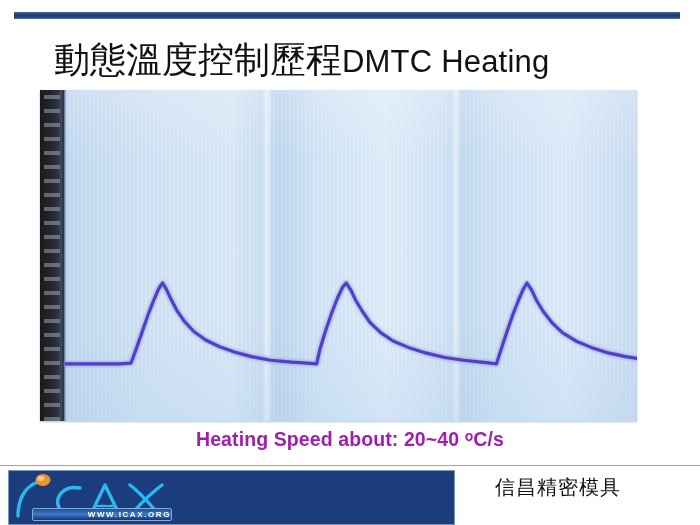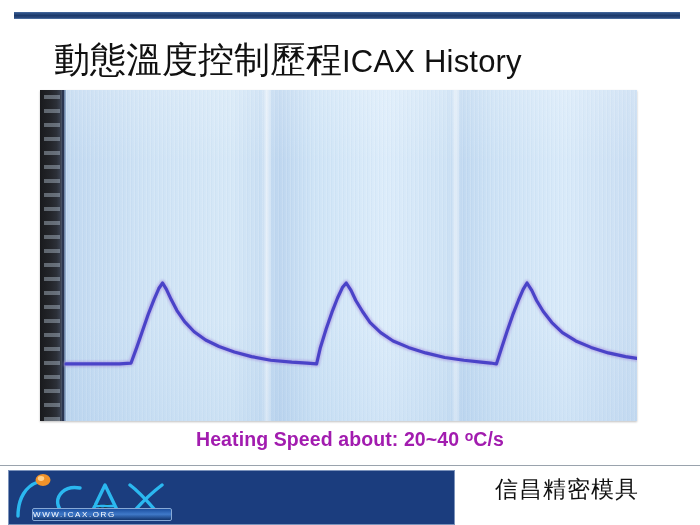--- a/index.html
+++ b/index.html
@@ -211,21 +211,21 @@
     font-weight: bold;
     letter-spacing: 0.3px;
     white-space: nowrap;
   }
   .footer-right {
     position: absolute;
     left: 495px;
     top: 474px;
     color: #111111;
     font-family: Liberation Serif, serif;
-    font-size: 23px;
+    font-size: 20px;
     letter-spacing: 1px;
     white-space: nowrap;
   }
 
   
   .logo {
     position: absolute;
     left: 12px;
     top: 472px;
     width: 170px;
@@ -236,33 +236,33 @@
     left: 20px;
     top: 36px;
     width: 140px;
     height: 13px;
     background: linear-gradient(to bottom, #1b4fa0 0%, #3f79c9 48%, #12356e 100%);
     border: 1px solid #87a9d6;
     border-radius: 2px;
     box-sizing: border-box;
     color: #ffffff;
     font-size: 8px;
-    font-weight: normal;
+    font-weight: bold;
     letter-spacing: 1.6px;
-    text-align: left;
+    text-align: right;
     line-height: 11px;
   }
 </style>
 </head>
 <body>
 
 <div class="top-rule"></div>
 
 <div class="slide-title">
-  <span>動態溫度控制歷程</span><span class="latin">ICAX History</span>
+  <span>動態溫度控制歷程</span><span class="latin">DMTC Heating</span>
 </div>
 
 <div class="photo">
   <div class="photo-paper"></div>
   <div class="photo-fibers"></div>
   <div class="seam" style="left:222px;"></div>
   <div class="seam" style="left:411px;"></div>
   <div class="photo-shade"></div>
 
   <div class="photo-edge">

